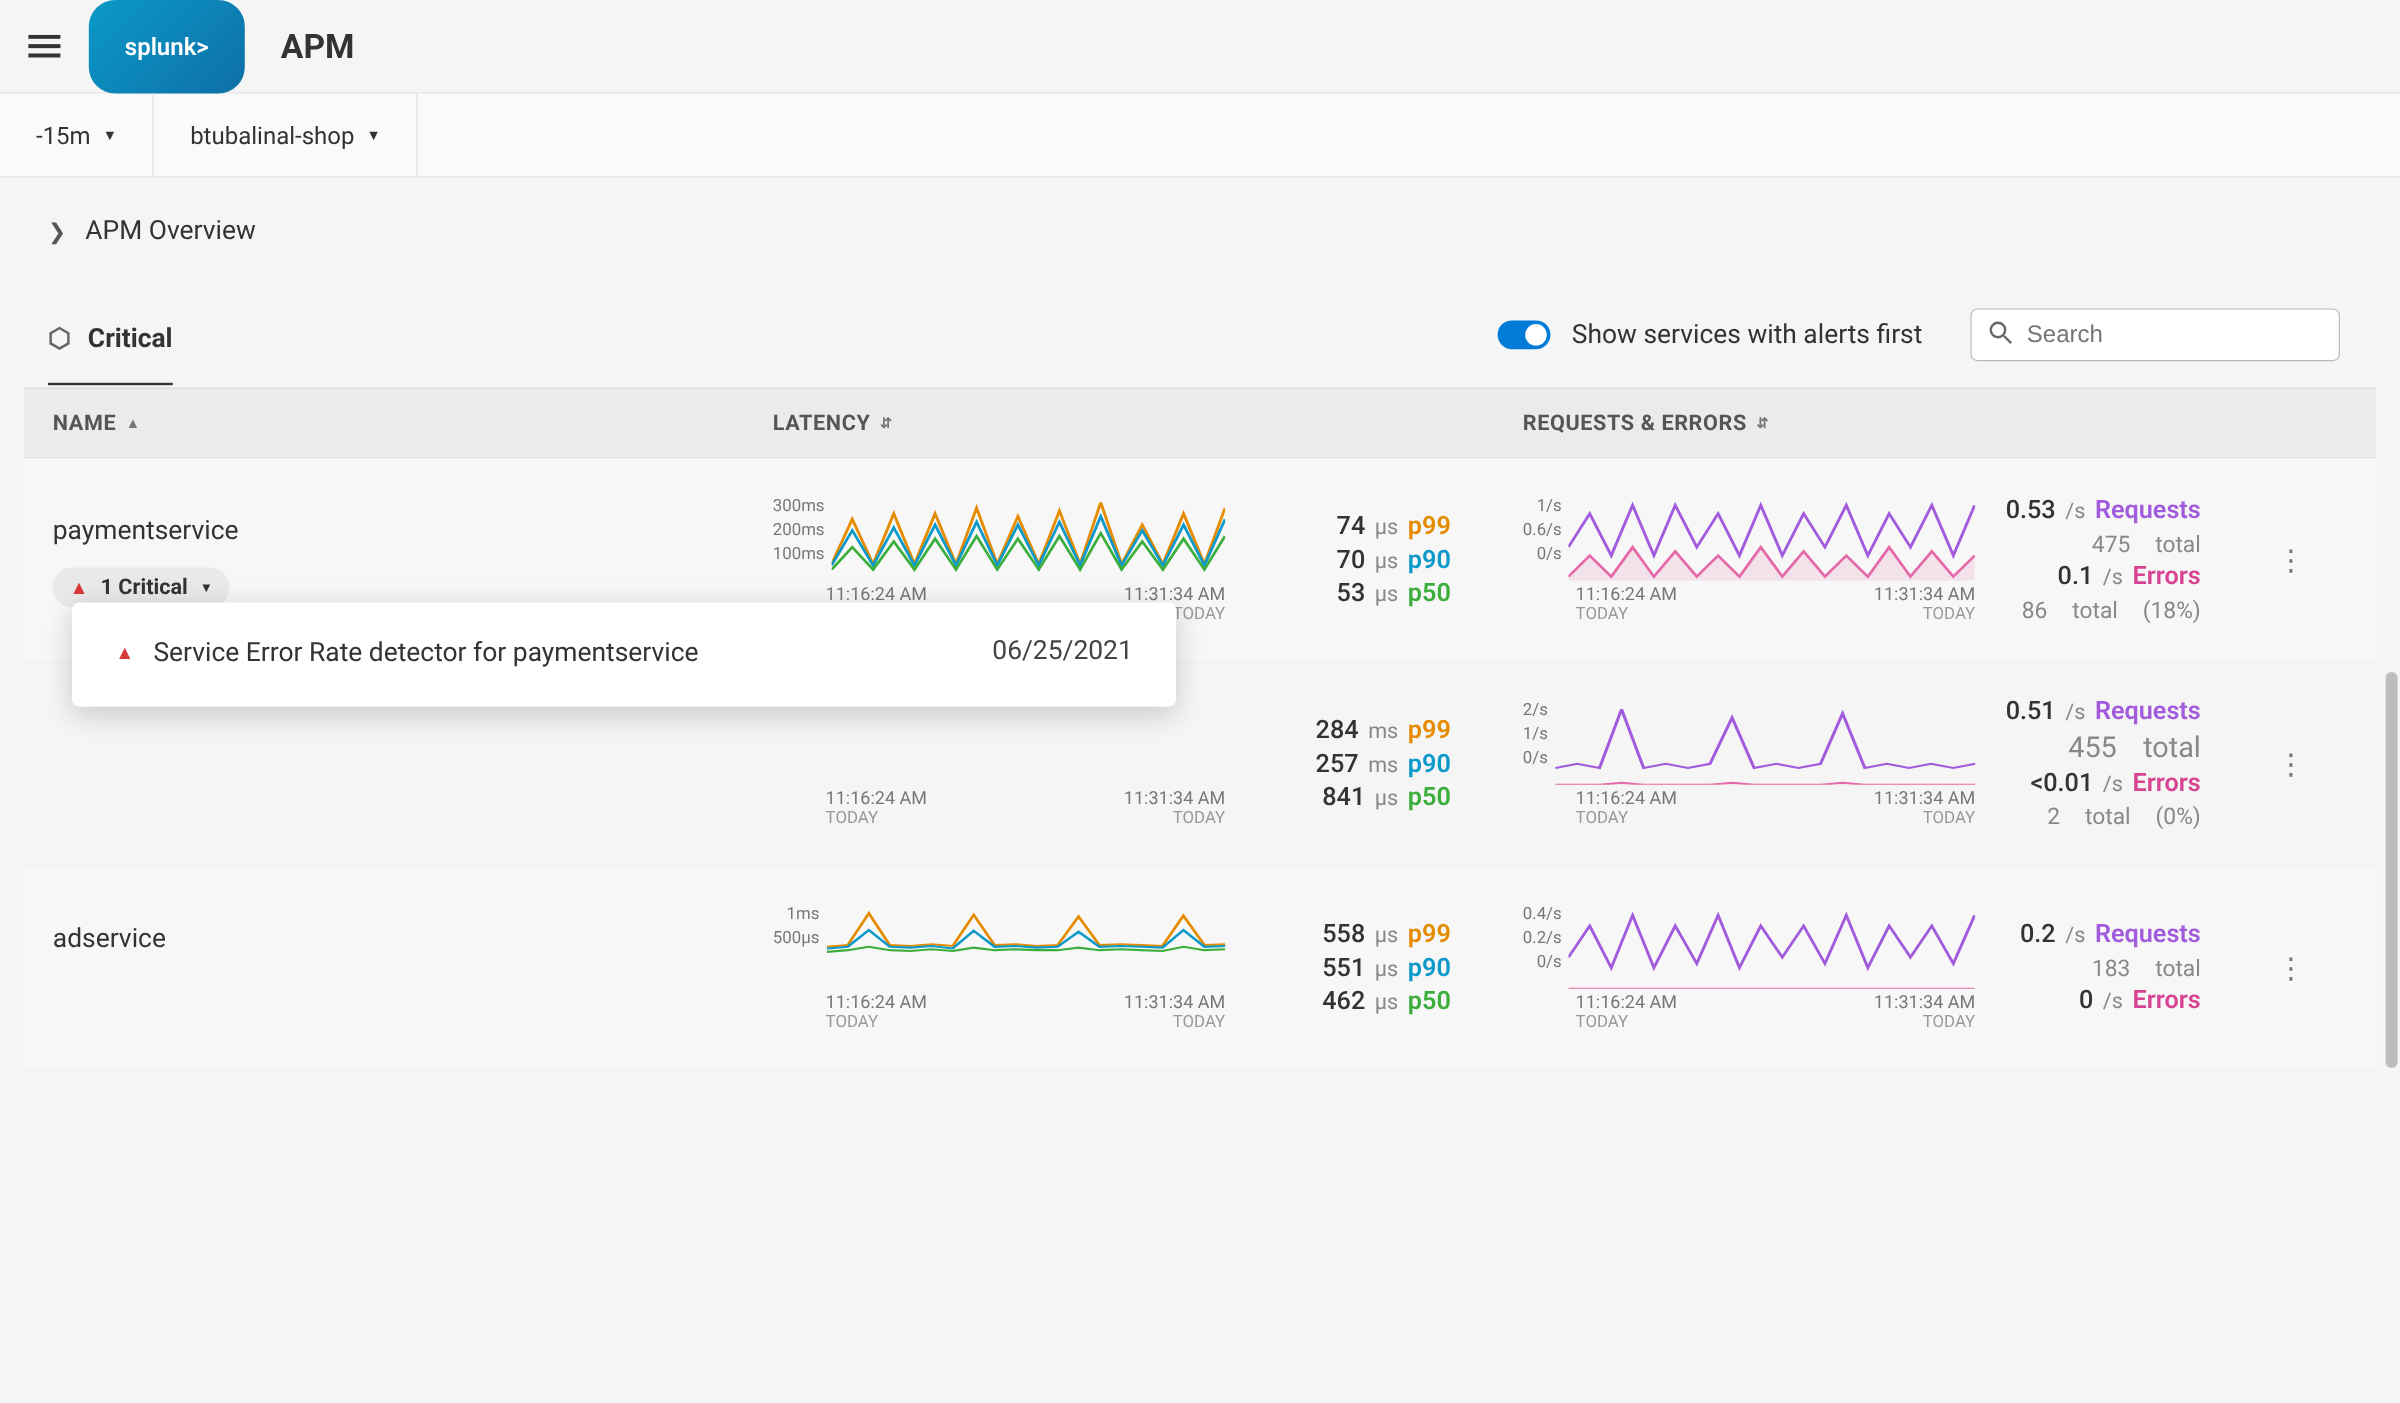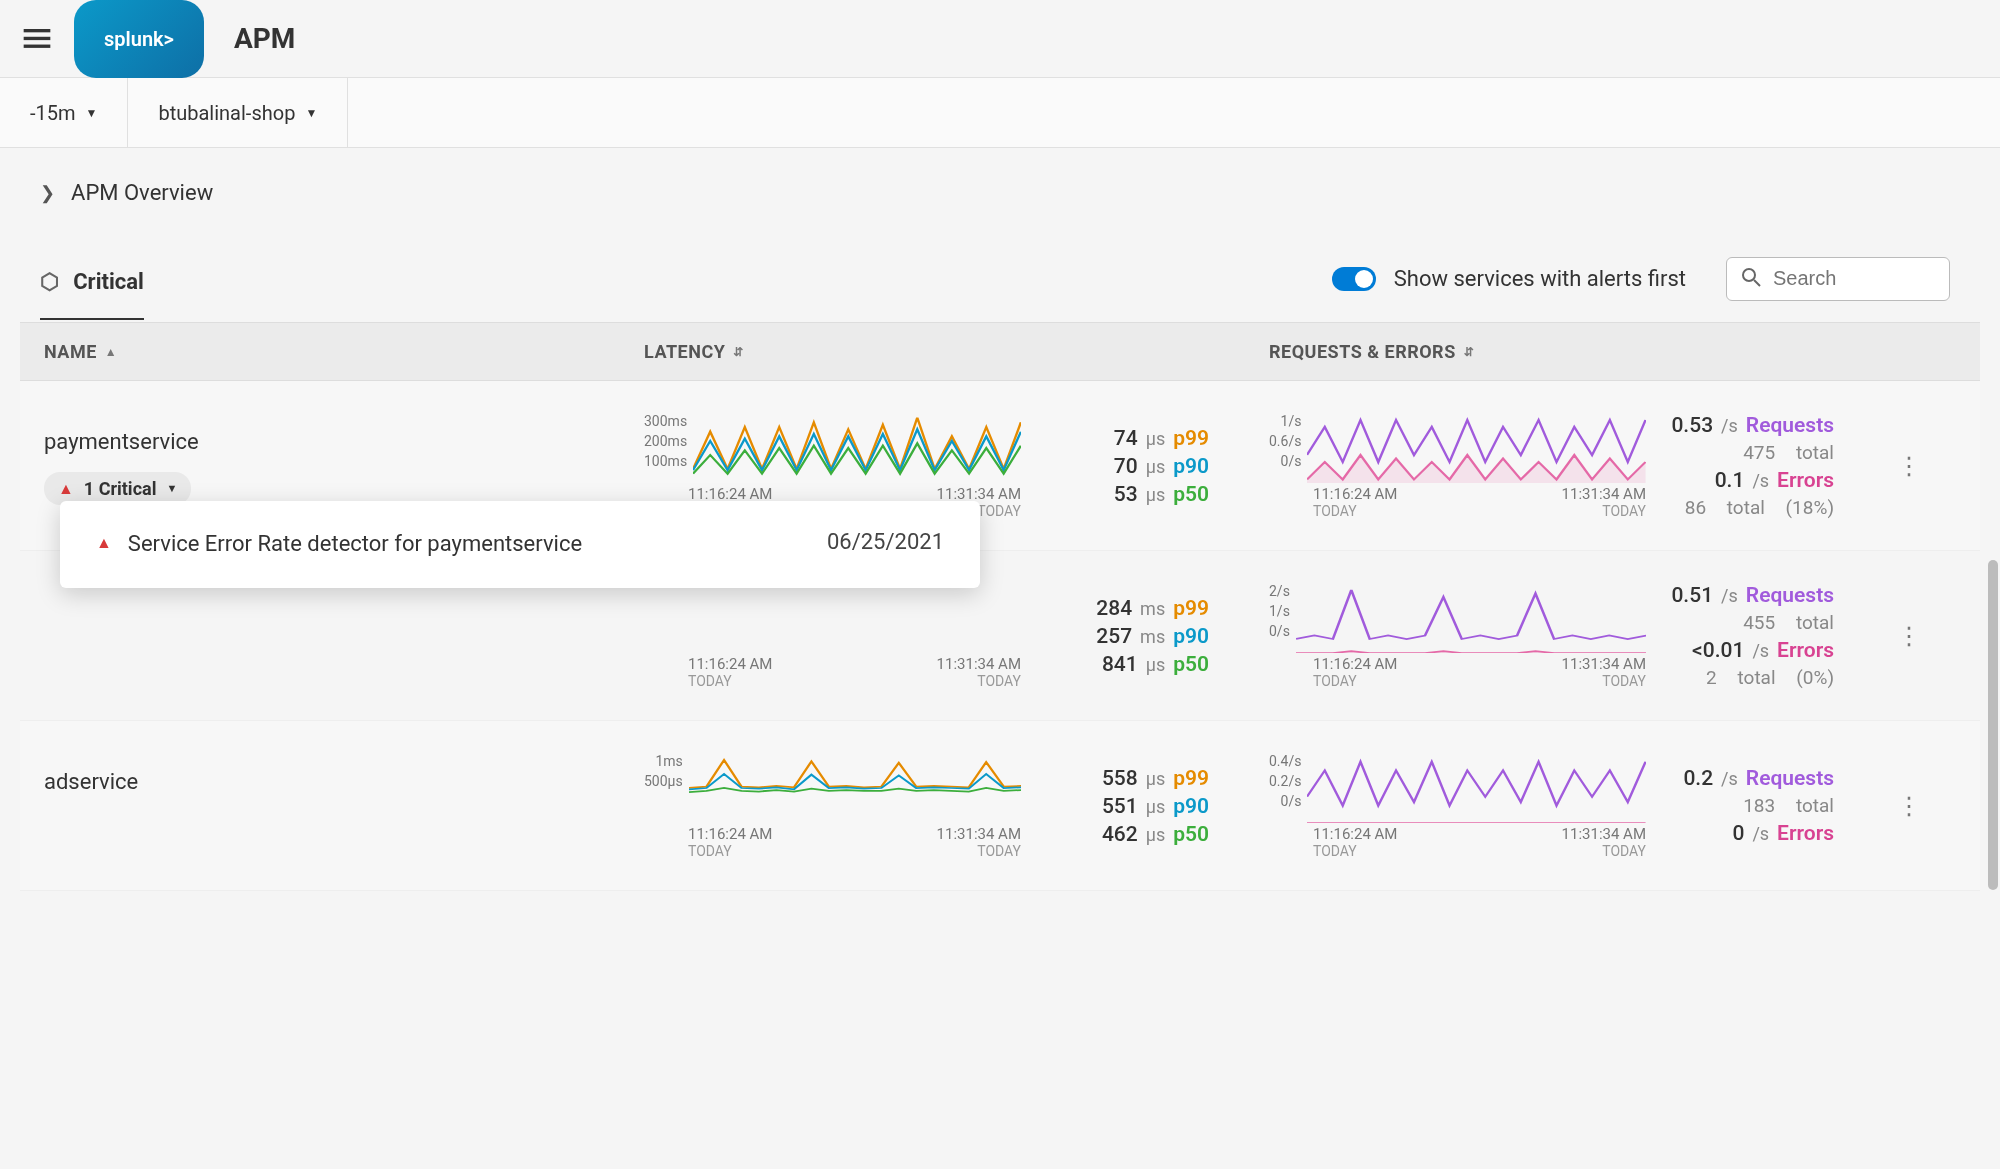--- a/index.html
+++ b/index.html
@@ -22,21 +22,21 @@
   
   .tablerow { display:flex; align-items:center; padding: 30px 40px 0; gap:40px; border-bottom:2px solid transparent; }
   .tabs { display:flex; gap:48px; }
   .tab { display:flex; align-items:center; gap:14px; padding:14px 0 24px; font-size:22px; color:#333; cursor:pointer; border-bottom:2px solid transparent; }
   .tab.active { font-weight:700; border-bottom:2px solid #333; }
   .tab .tabicon { color:#666; }
   .spacer { flex:1; }
   .toggle-wrap { display:flex; align-items:center; gap:18px; font-size:22px; padding-bottom:18px; }
   .toggle { width:44px; height:24px; border-radius:12px; background:#007cd6; position:relative; cursor:pointer; }
   .toggle .knob { position:absolute; right:3px; top:3px; width:18px; height:18px; border-radius:50%; background:#fff; }
-  .searchbox { display:flex; align-items:center; gap:12px; border:1px solid #bbb; border-radius:6px; background:#fff; padding:9px 14px; width:224px; margin-bottom:18px; margin-right:10px; cursor:text; }
+  .searchbox { display:flex; align-items:flex-end; gap:12px; border:1px solid #bbb; border-radius:6px; background:#fff; padding:9px 14px; width:308px; margin-bottom:18px; margin-right:10px; cursor:text; }
   .searchbox input { border:none; outline:none; font-size:20px; width:100%; background:transparent; }
   
   .thead { display:grid; grid-template-columns: 600px 625px 625px 80px; background:#ebebeb; border-top:1px solid #ddd; border-bottom:1px solid #ddd; }
   .thead .th { padding:18px 24px; font-size:18px; font-weight:700; letter-spacing:.5px; color:#555; display:flex; align-items:center; gap:8px; cursor:pointer; }
   .thead .sort { font-size:12px; color:#777; }
   
   .rows-wrap { position:relative; }
   .srow { display:grid; grid-template-columns: 600px 625px 625px 80px; min-height:170px; border-bottom:1px solid #eee; }
   .srow:nth-child(odd) { background:#f7f7f7; }
   .srow .cell { padding:18px 24px; }
@@ -303,21 +303,21 @@
             <span>TODAY</span>
             <span>TODAY</span>
           </div>
       </div>
       <div class="met">
         <div class="line">
             <span class="val">0.51</span>
             <span class="unit">/s</span>
             <span class="lbl reqlbl">Requests</span>
           </div>
-        <div class="line" style="color:#888;font-size:19px;"><span>455</span>&nbsp;<span>total</span></div>
+        <div class="line" style="color:#888;font-size:24px;"><span>455</span>&nbsp;<span>total</span></div>
         <div class="line">
             <span class="val">&lt;0.01</span>
             <span class="unit">/s</span>
             <span class="lbl errlbl">Errors</span>
           </div>
         <div class="line" style="color:#888;font-size:19px;"><span>2</span>&nbsp;<span>total</span>&nbsp;<span>(0%)</span></div>
       </div>
     </div>
     <div class="cell kebab-cell">
         <div class="kebab">⋮</div>

